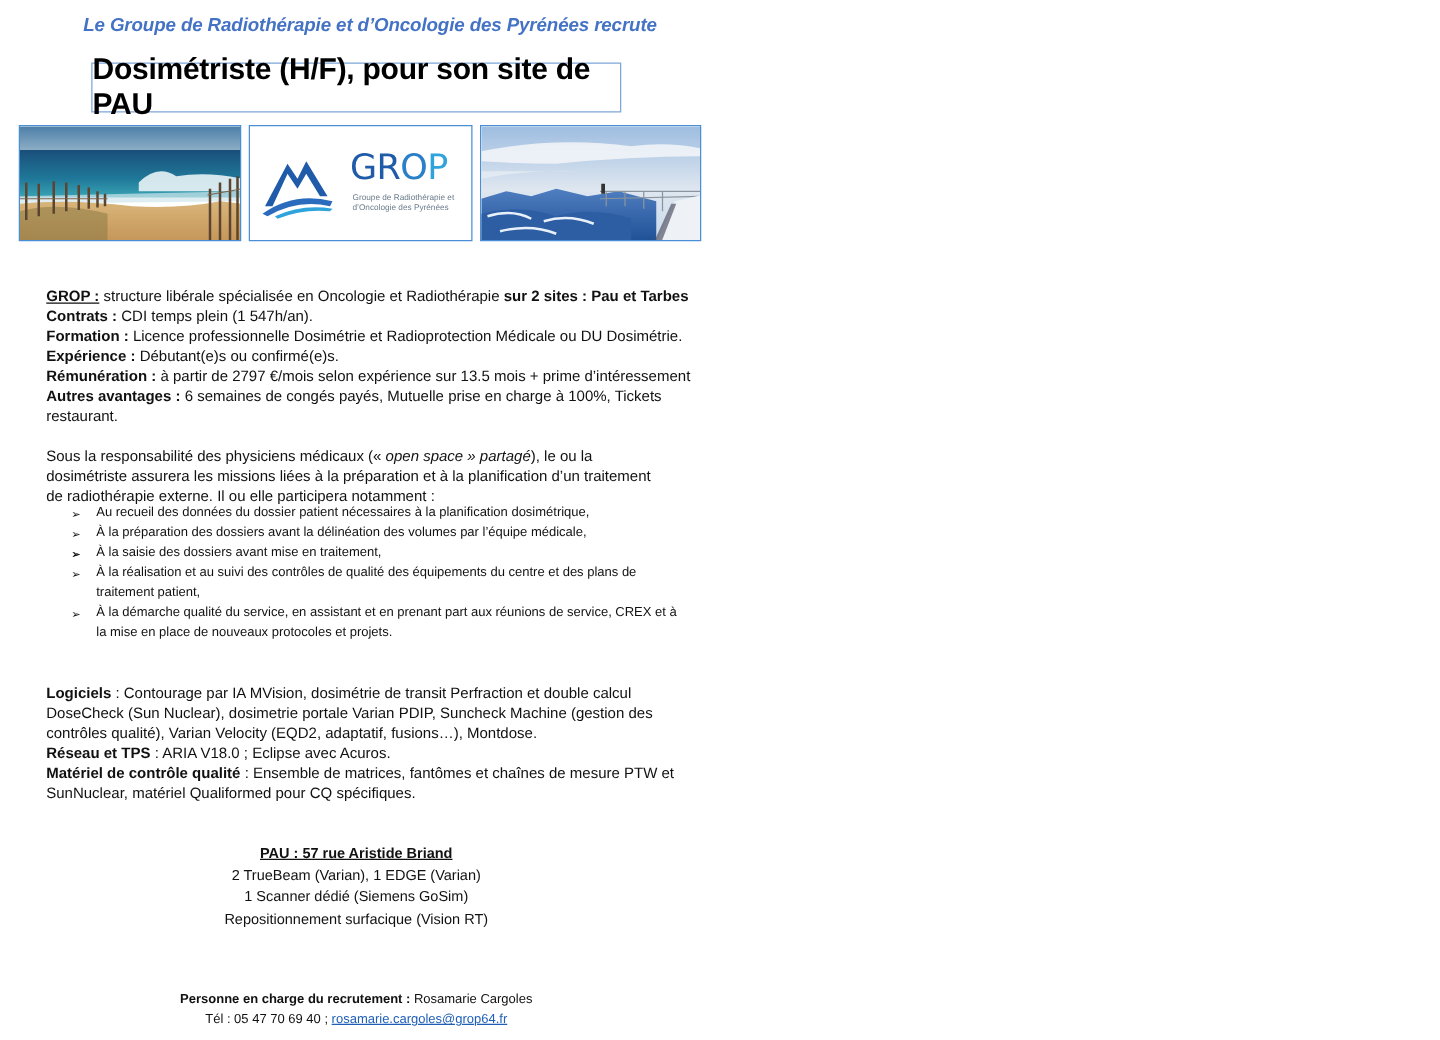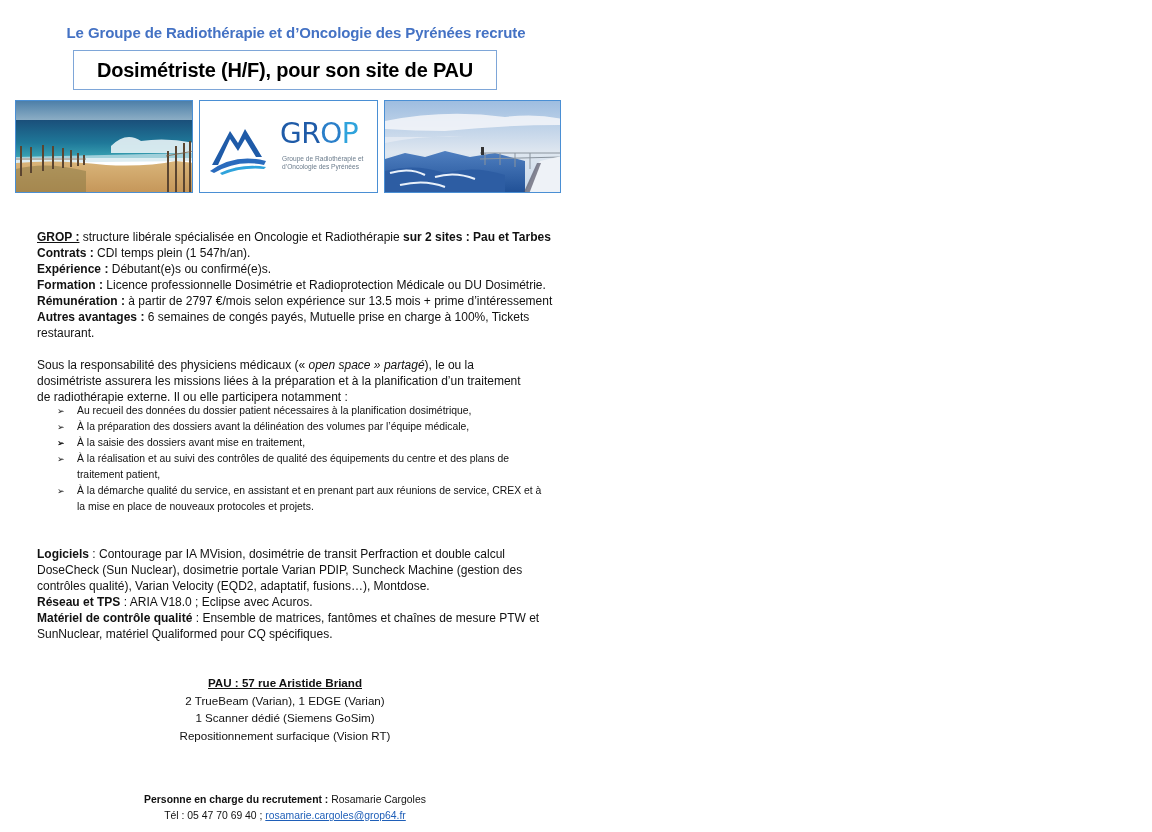--- a/index.html
+++ b/index.html
@@ -1,28 +1,28 @@
 <!DOCTYPE html>
 <html><head>
 <meta charset="utf-8">
 <style>
   * { margin: 0; padding: 0; box-sizing: border-box; }
   html, body { width: 1152px; height: 832px; background: #ffffff; overflow: hidden; }
   body { position: relative; font-family: "Liberation Sans", "DejaVu Sans", sans-serif; color: #111; }
 
   .header-line {
-    position: absolute; left: 0; top: 24px; width: 592px; text-align: center;
-    font-size: 15px; font-weight: bold; color: #4472c4;
+    position: absolute; left: 0; top: 12px; width: 592px; text-align: center;
+    font-size: 15px; font-weight: bold; font-style: italic; color: #4472c4;
     letter-spacing: -0.1px;
   }
   .title-box {
     position: absolute; left: 73px; top: 50px; width: 424px; height: 40px;
     border: 1.5px solid #7ea6d8; display: flex; align-items: center; justify-content: center;
   }
-  .title-box span { font-size: 20px; font-weight: bold; color: #000; letter-spacing: -0.2px; }
+  .title-box span { font-size: 24px; font-weight: bold; color: #000; letter-spacing: -0.2px; }
 
   .img-frame { position: absolute; top: 100px; height: 93px; border: 1.5px solid #4a8fd4; overflow: hidden; }
   .img-beach { left: 15px; width: 178px; }
   .img-logo { left: 199px; width: 179px; background: #fff; }
   .img-mount { left: 384px; width: 177px; }
 
   .body-text { position: absolute; left: 37px; font-size: 12px; line-height: 16px; color: #111; }
   .body-text b { font-weight: bold; }
   .u { text-decoration: underline; }
 
@@ -141,24 +141,24 @@
 </div>
 
 <div class="body-text block-info">
   <div>
     <b class="u">GROP :</b><span> structure libérale spécialisée en Oncologie et Radiothérapie </span><b>sur 2 sites : Pau et Tarbes</b>
   </div>
   <div>
     <b>Contrats</b><b> : </b><span>CDI temps plein (1 547h/an).</span>
   </div>
   <div>
+    <b>Formation :</b><span> Licence professionnelle Dosimétrie et Radioprotection Médicale ou DU Dosimétrie.</span>
+  </div>
+  <div>
     <b>Expérience</b><b> : </b><span>Débutant(e)s ou confirmé(e)s.</span>
-  </div>
-  <div>
-    <b>Formation :</b><span> Licence professionnelle Dosimétrie et Radioprotection Médicale ou DU Dosimétrie.</span>
   </div>
   <div>
     <b>Rémunération :</b><span> à partir de 2797 €/mois selon expérience sur 13.5 mois + prime d’intéressement</span>
   </div>
   <div>
     <b>Autres avantages :</b><span> 6 semaines de congés payés, Mutuelle prise en charge à 100%, Tickets restaurant.</span>
   </div>
 </div>
 
 <div class="body-text block-intro">

